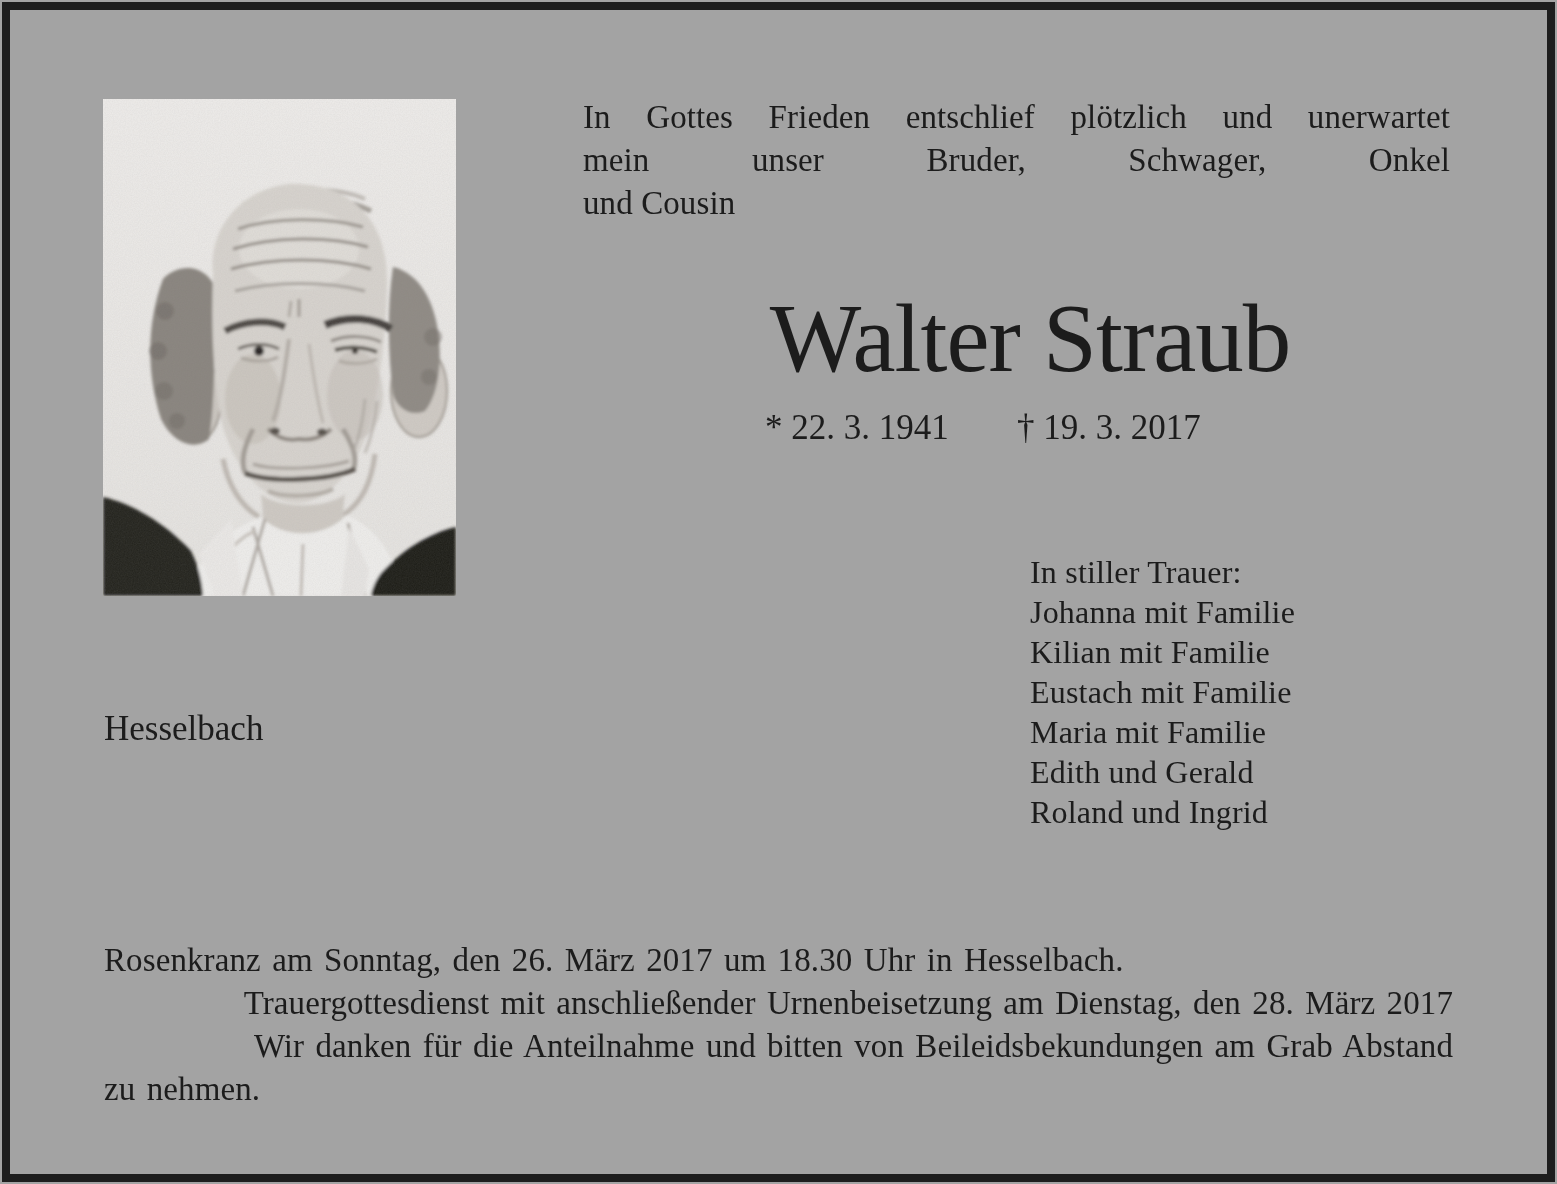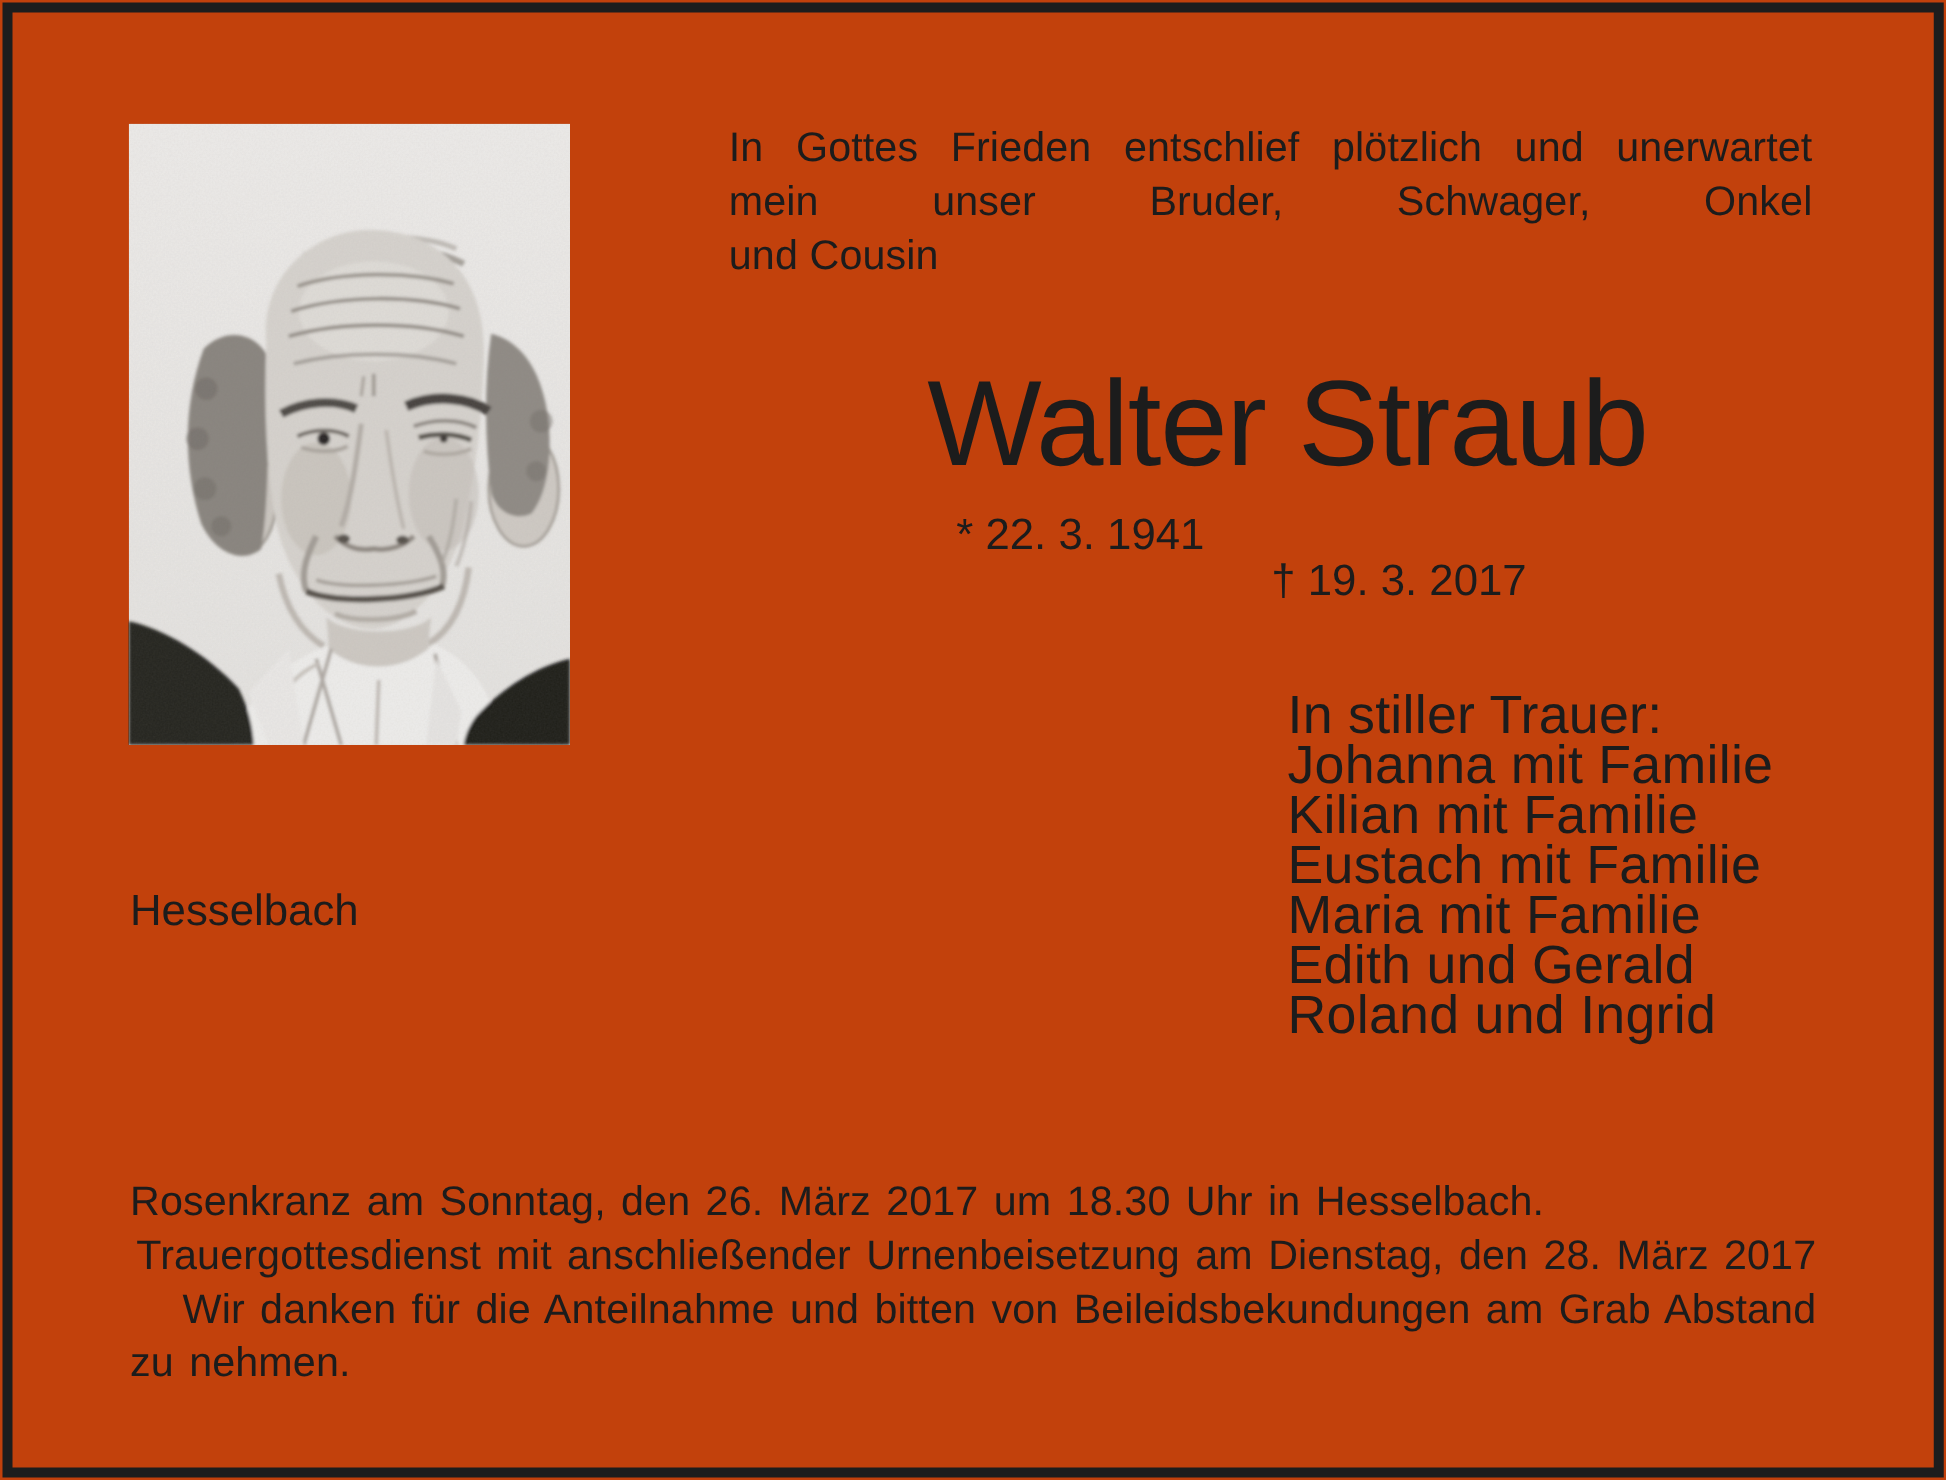--- a/index.html
+++ b/index.html
@@ -1,22 +1,22 @@
 <!DOCTYPE html>
 <html lang="de"><head>
 <meta charset="utf-8">
 <title>Traueranzeige</title>
 <style>
   html,body { margin:0; padding:0; background:#ffffff; }
   .page {
     position:relative;
     width:1557px; height:1184px;
-    background:#c2410c;
+    background:#a3a3a3;
     color:#1c1c1c;
-    font-family:Liberation Sans, sans-serif;
+    font-family:Liberation Serif, serif;
     overflow:hidden;
   }
   .frame {
     position:absolute; inset:2px;
     border:8px solid #1d1d1d;
     pointer-events:none;
   }
   .photo {
     position:absolute; left:103px; top:99px;
     width:353px; height:497px;
@@ -30,25 +30,25 @@
   .line { display:block; }
   .jline { display:flex; justify-content:space-between; }
 
   .name {
     position:absolute; left:583px; top:290px; width:894px; margin:0;
     font-size:97px; font-weight:400; line-height:1;
     text-align:center; letter-spacing:-1px; white-space:nowrap;
   }
   .dates { position:absolute; left:0; top:407px; width:100%; font-size:35px; line-height:1.2; }
   .birth { position:absolute; left:765px; white-space:nowrap; }
-  .death { position:absolute; left:1017px; white-space:nowrap;margin-top:37px; }
+  .death { position:absolute; left:1017px; white-space:nowrap; }
 
   .mourners {
     position:absolute; left:1030px; top:552px;
-    font-size:43px; line-height:40px; letter-spacing:0.2px;
+    font-size:32px; line-height:40px; letter-spacing:0.2px;
   }
   .place {
     position:absolute; left:104px; top:709px;
     font-size:35px; line-height:40px;
   }
   .announce {
     position:absolute; left:104px; top:939px; width:1349px;
     font-size:33px; line-height:43px; word-spacing:3px; letter-spacing:0.1px;
   }
   .fitline { white-space:nowrap; transform-origin:0 50%;text-align:right; }

